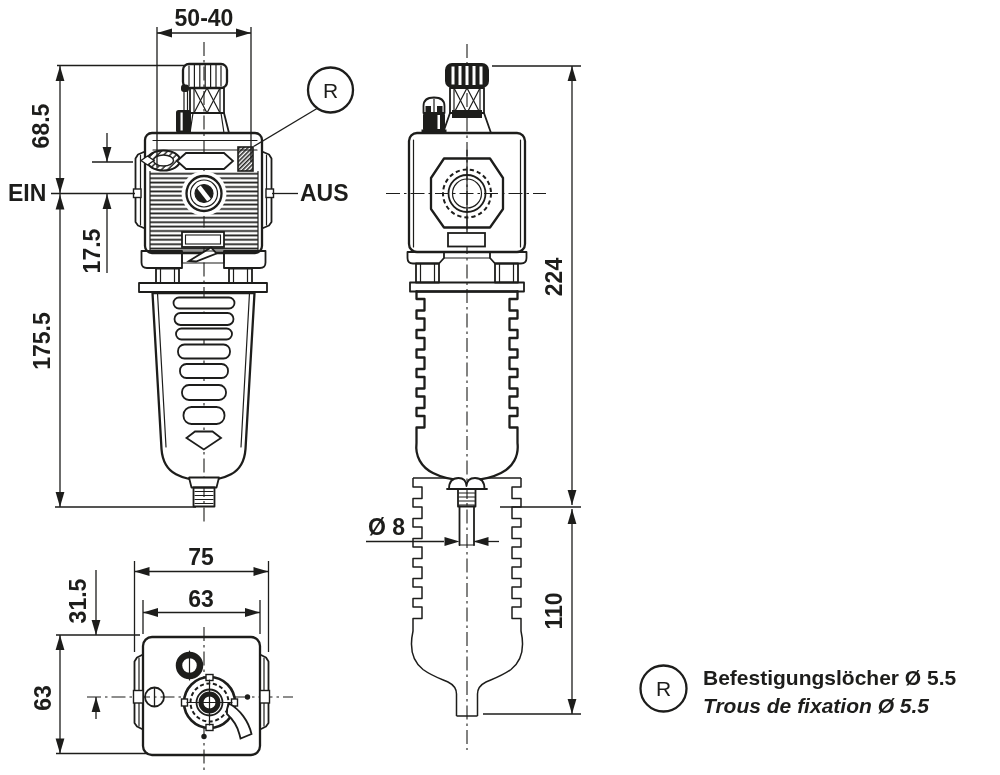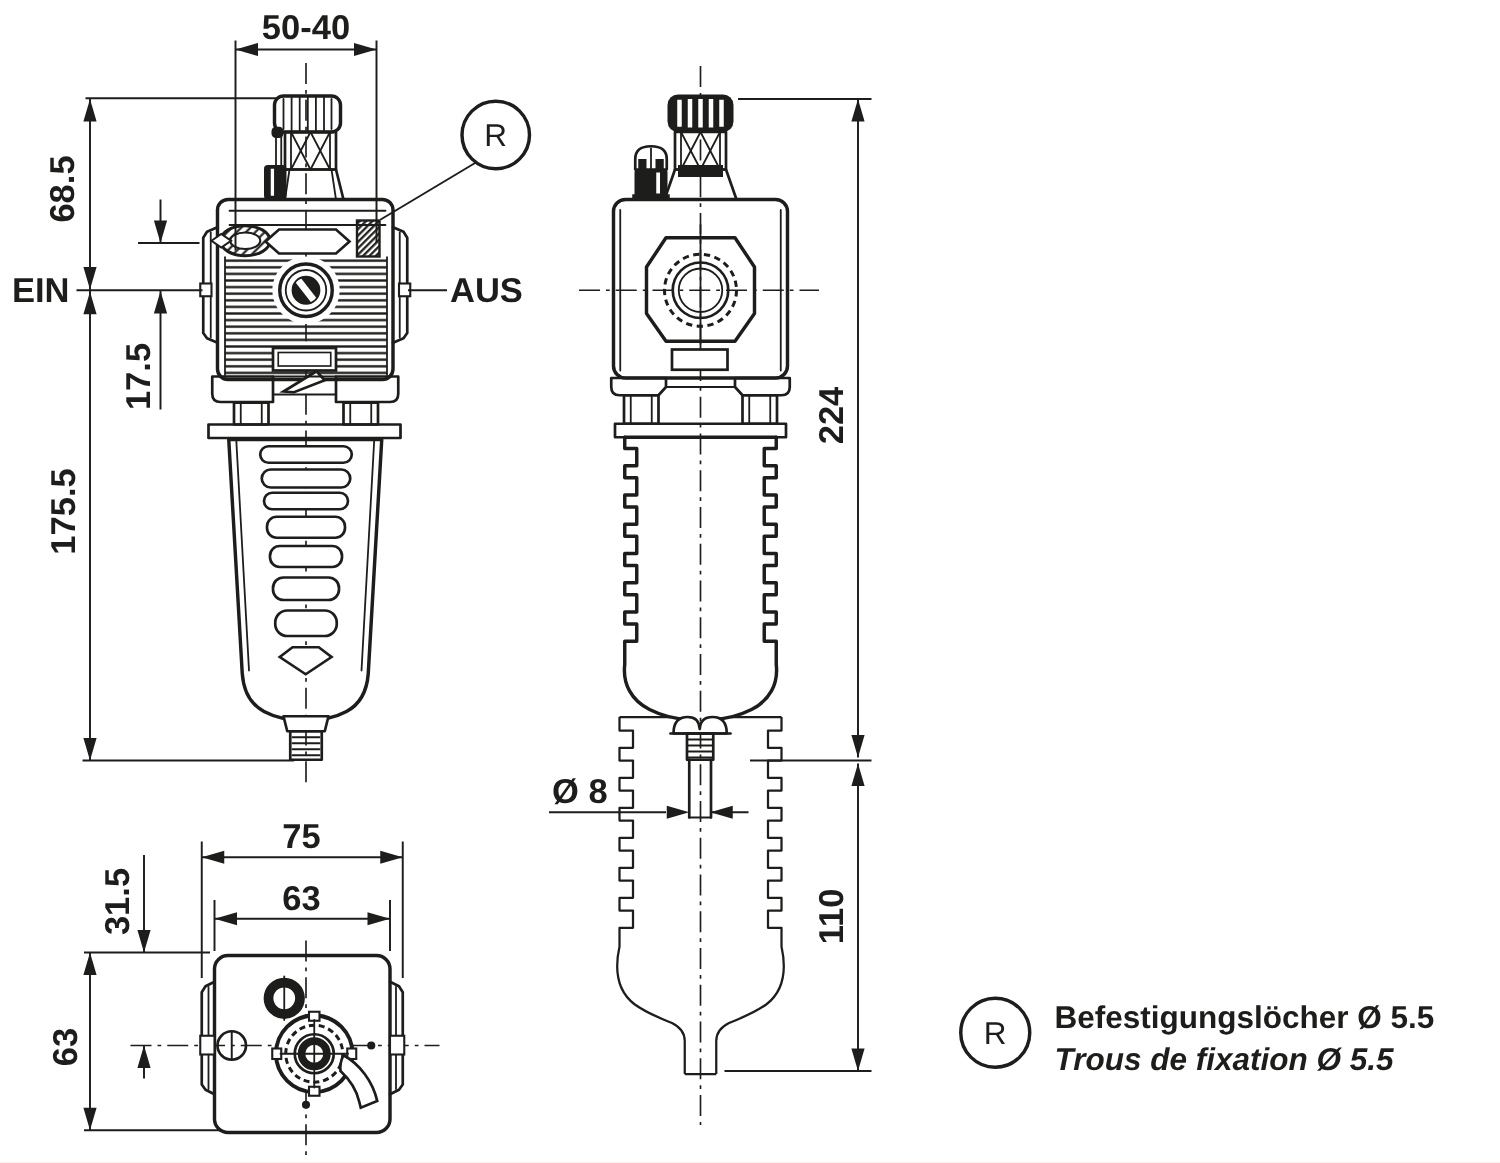--- a/index.html
+++ b/index.html
@@ -1,16 +1,16 @@
 <!DOCTYPE html>
 <html><head>
 <meta charset="utf-8">
 <style>
   html,body{margin:0;padding:0;background:#ffffff;}
-  #stage{position:relative;width:1000px;height:775px;background:#fca5a5;overflow:hidden;}
+  #stage{position:relative;width:1000px;height:775px;background:#f97316;overflow:hidden;}
   svg{display:block;}
   text{fill:#1d1d1b;font-family:"Liberation Sans",sans-serif;font-weight:bold;}
   .dimtxt{font-size:23px;}
   .porttxt{font-size:23px;}
   .rtxt{font-size:21px;font-weight:normal;}
   .legtxt{font-size:21px;}
   .legit{font-style:italic;}
   .ol{fill:none;stroke:#1d1d1b;stroke-width:2.3;stroke-linejoin:round;stroke-linecap:round;}
   .ol2{fill:none;stroke:#1d1d1b;stroke-width:1.8;stroke-linejoin:round;stroke-linecap:round;}
   .thin{fill:none;stroke:#1d1d1b;stroke-width:1.2;stroke-linejoin:round;stroke-linecap:round;}

